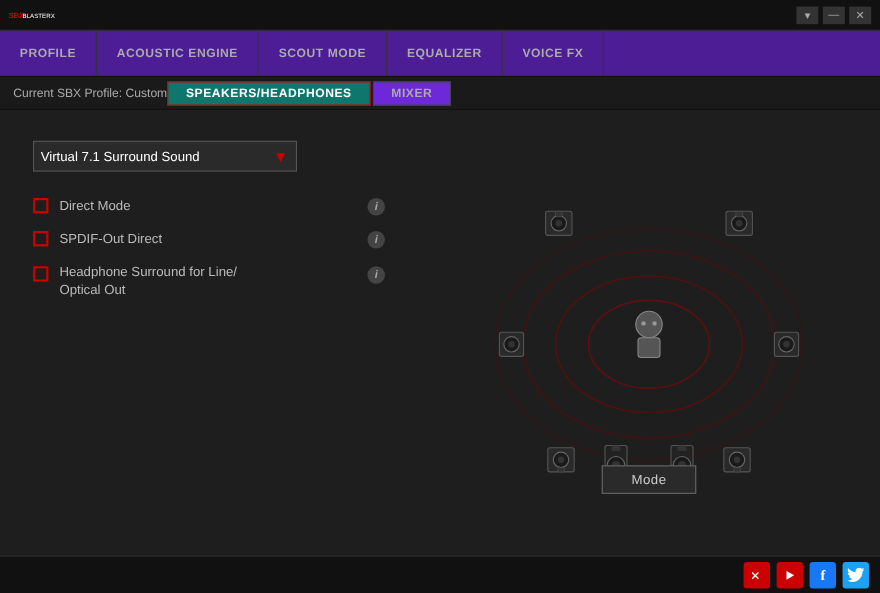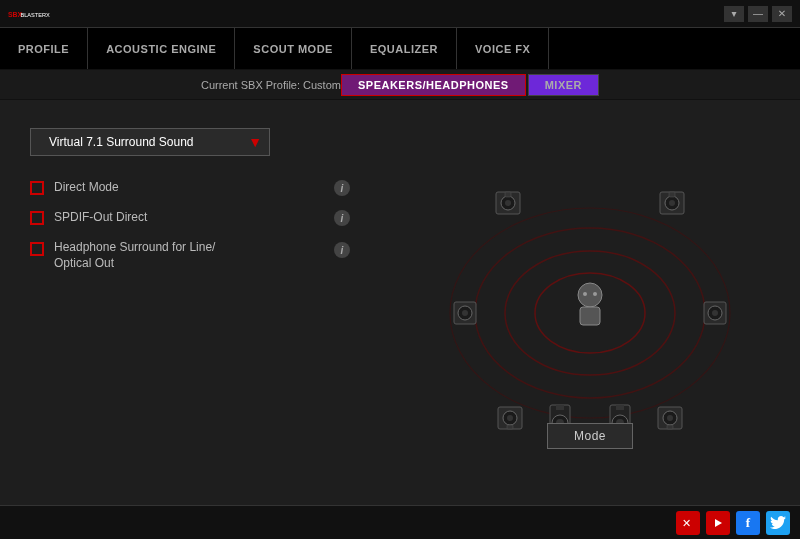--- a/index.html
+++ b/index.html
@@ -45,21 +45,21 @@
       font-size: 10px;
       cursor: pointer;
       display: flex;
       align-items: center;
       justify-content: center;
     }
 
     
     .nav-bar {
       height: 42px;
-      background: #000000;
+      background: #4c1d95;
       display: flex;
       align-items: stretch;
       border-bottom: 1px solid #111;
     }
     .nav-item {
       padding: 0 18px;
       display: flex;
       align-items: center;
       font-size: 11px;
       font-weight: 600;
@@ -74,21 +74,21 @@
       color: #fff;
       background: #c00;
     }
 
     
     .sub-header {
       height: 30px;
       background: #1a1a1a;
       display: flex;
       align-items: center;
-      justify-content: center;
+      justify-content: flex-start;
       padding: 0 12px;
       border-bottom: 1px solid #111;
     }
     .profile-label {
       font-size: 11px;
       color: #aaa;
     }
     .sub-tabs {
       display: flex;
       gap: 2px;
@@ -99,21 +99,21 @@
       padding: 4px 16px;
       font-size: 11px;
       font-weight: 600;
       letter-spacing: 0.5px;
       color: #aaa;
       cursor: pointer;
       background: #6d28d9;
       border: 1px solid #444;
     }
     .sub-tab.active {
-      background: #701a75;
+      background: #0f766e;
       color: #fff;
       border-color: #cc0000;
     }
 
     
     .main-content {
       display: flex;
       height: calc(539px - 28px - 42px - 30px - 34px);
       background: #1e1e1e;
     }
@@ -133,21 +133,21 @@
       position: relative;
       width: 240px;
       margin-bottom: 24px;
     }
     .dropdown {
       width: 100%;
       background: #2a2a2a;
       border: 1px solid #555;
       color: #fff;
       font-size: 12px;
-      padding: 6px 18px;
+      padding: 6px 6px;
       appearance: none;
       cursor: pointer;
       outline: none;
     }
     .dropdown-arrow {
       position: absolute;
       right: 8px;
       top: 50%;
       transform: translateY(-50%);
       pointer-events: none;
@@ -156,21 +156,20 @@
     }
 
     
     .checkbox-group {
       display: flex;
       flex-direction: column;
       gap: 14px;
     }
     .checkbox-row {
       display: flex;
-      align-items: center;
       gap: 10px;
     }
     .checkbox-box {
       width: 14px;
       height: 14px;
       border: 2px solid #cc0000;
       background: transparent;
       flex-shrink: 0;
       cursor: pointer;
     }

